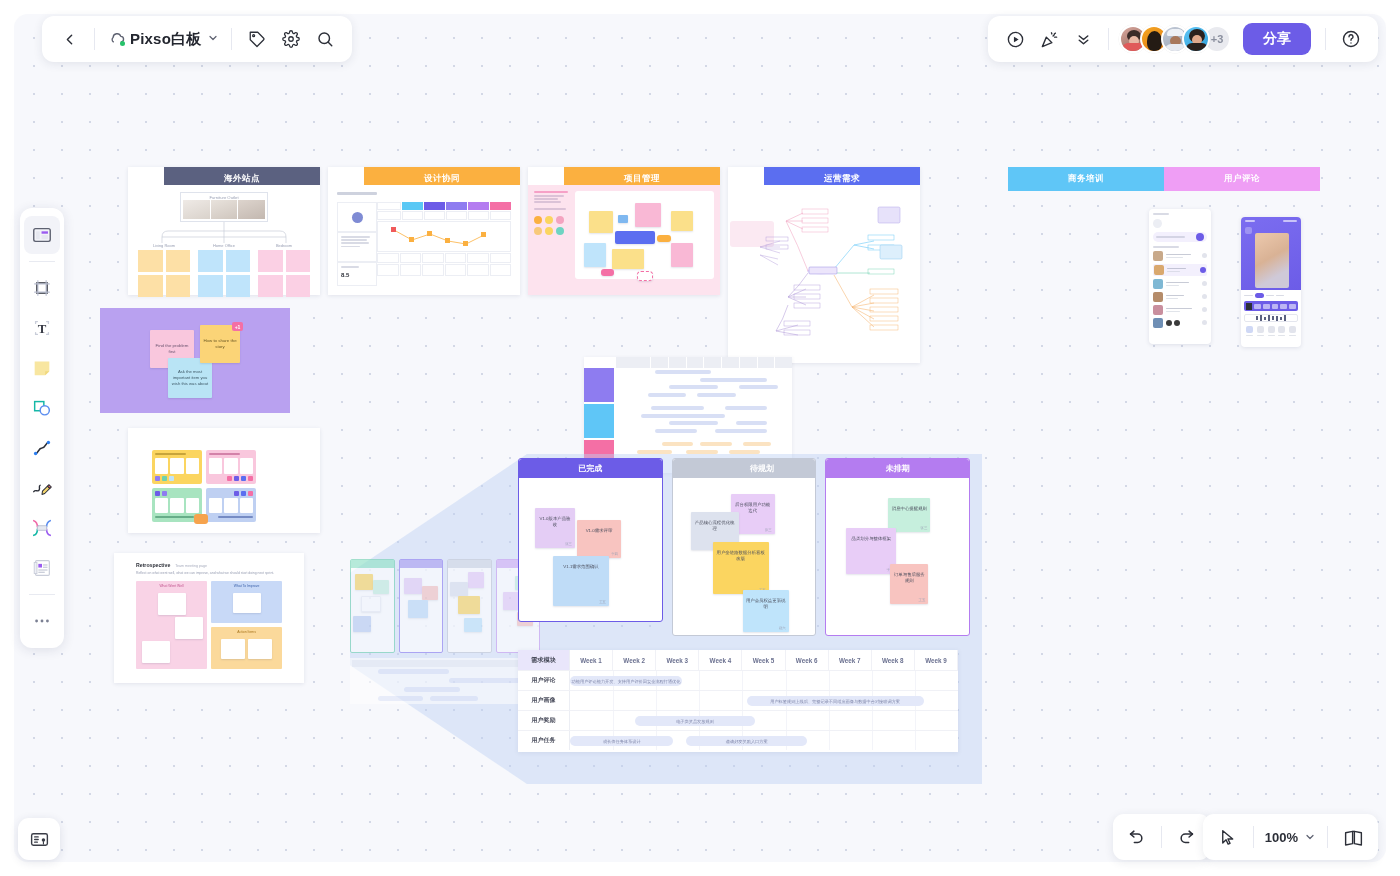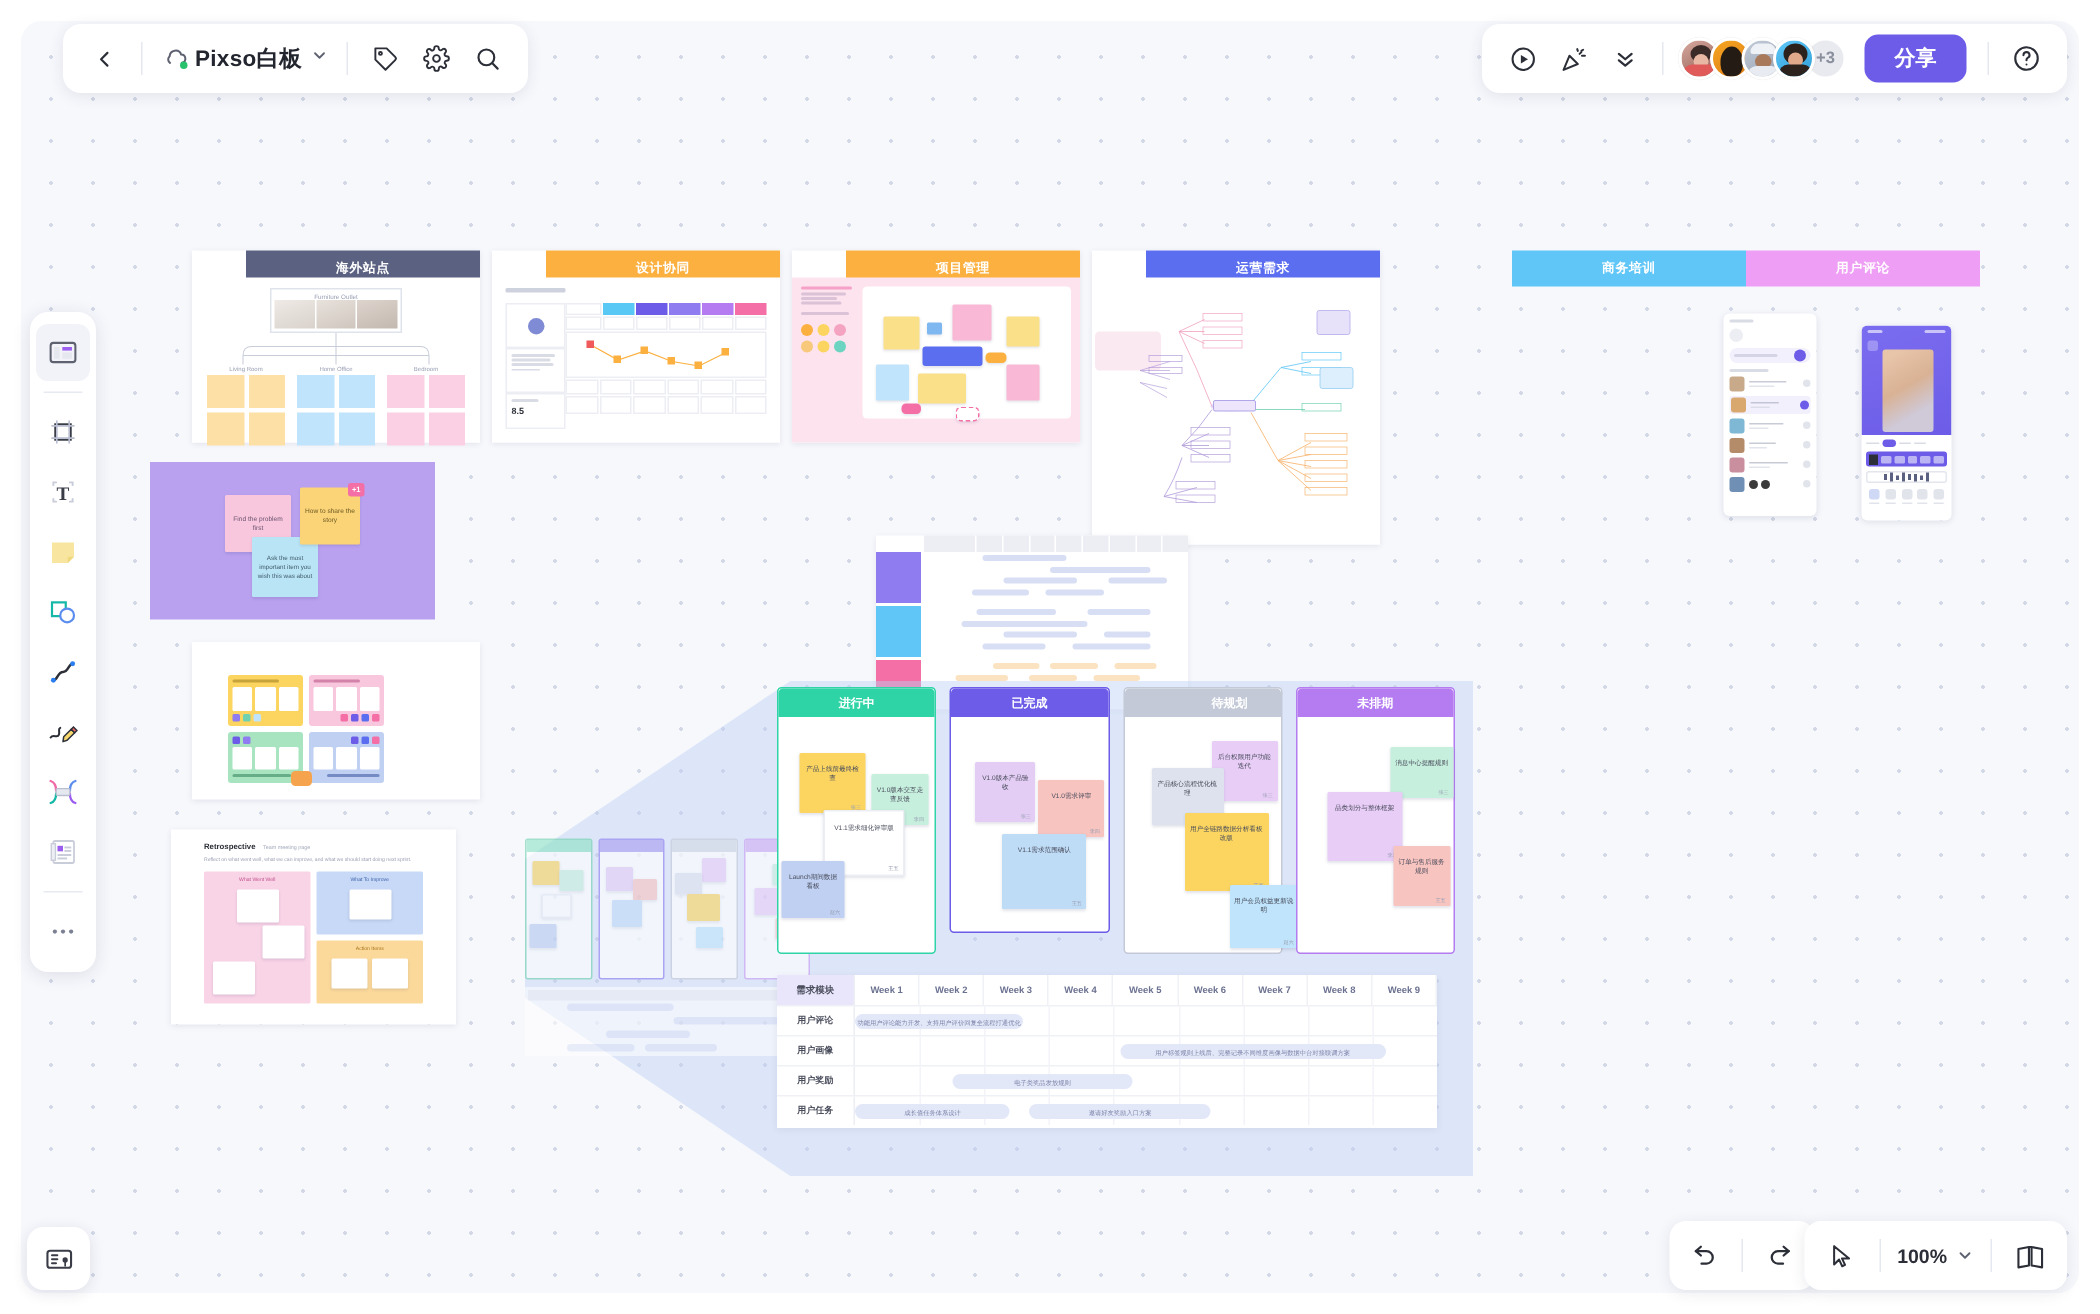--- a/index.html
+++ b/index.html
@@ -716,41 +716,20 @@
       <div style="height:7px;position:relative;margin-top:2px;">
           <div style="position:absolute;left:28%;width:30%;height:5px;border-radius:2.5px;background:#dde4f7;"></div>
         </div>
       <div style="height:7px;position:relative;margin-top:2px;">
           <div style="position:absolute;left:14%;width:24%;height:5px;border-radius:2.5px;background:#dde4f7;"></div>
           <div style="position:absolute;left:42%;width:26%;height:5px;border-radius:2.5px;background:#dde4f7;"></div>
         </div>
     </div>
 
     <div id="kanban-wrap" style="position:absolute;left:504px;top:444px;width:452px;height:178px;display:flex;gap:9px;z-index:20;">
-        <div class="kcol" style="position: relative; flex: 1 1 0%; height: 178px; background: rgb(255, 255, 255); border: 1.1px solid rgb(46, 212, 165); border-radius: 3px;">
-          <div class="kcol-hd" style="background: rgb(46, 212, 165);">进行中</div>
-          <div class="kcol-body">
-            <div class="sn" style="left: 14px; top: 24px; width: 44px; height: 40px; background: rgb(251, 213, 96); padding: 3px;">
-              <div style="font-size: 4.4px; line-height: 1.45; color: rgb(74, 77, 92); text-align: center; padding-top: 5px;">产品上线前最终检查</div>
-              <div style="position: absolute; right: 3px; bottom: 2px; font-size: 3.4px; color: rgb(154, 160, 180);">张三</div>
-            </div>
-            <div class="sn" style="left: 62px; top: 38px; width: 38px; height: 34px; background: rgb(198, 239, 221); padding: 3px;">
-              <div style="font-size: 4.4px; line-height: 1.45; color: rgb(74, 77, 92); text-align: center; padding-top: 5px;">V1.0版本交互走查反馈</div>
-              <div style="position: absolute; right: 3px; bottom: 2px; font-size: 3.4px; color: rgb(154, 160, 180);">李四</div>
-            </div>
-            <div class="sn" style="left: 30px; top: 62px; width: 54px; height: 44px; background: rgb(255, 255, 255); padding: 3px; border: 0.5px solid rgb(236, 238, 244);">
-              <div style="font-size: 4.4px; line-height: 1.45; color: rgb(74, 77, 92); text-align: center; padding-top: 5px;">V1.1需求细化评审版</div>
-              <div style="position: absolute; right: 3px; bottom: 2px; font-size: 3.4px; color: rgb(154, 160, 180);">王五</div>
-            </div>
-            <div class="sn" style="left: 2px; top: 96px; width: 42px; height: 38px; background: rgb(191, 208, 242); padding: 3px;">
-              <div style="font-size: 4.4px; line-height: 1.45; color: rgb(74, 77, 92); text-align: center; padding-top: 5px;">Launch期间数据看板</div>
-              <div style="position: absolute; right: 3px; bottom: 2px; font-size: 3.4px; color: rgb(154, 160, 180);">赵六</div>
-            </div>
-          </div>
-        </div>
         <div class="kcol" style="position: relative; flex: 1 1 0%; height: 164px; background: rgb(255, 255, 255); border: 1.1px solid rgb(108, 92, 231); border-radius: 3px;">
           <div class="kcol-hd" style="background: rgb(108, 92, 231);">已完成</div>
           <div class="kcol-body">
             <div class="sn" style="left: 16px; top: 30px; width: 40px; height: 40px; background: rgb(228, 205, 245); padding: 3px;">
               <div style="font-size: 4.4px; line-height: 1.45; color: rgb(74, 77, 92); text-align: center; padding-top: 5px;">V1.0版本产品验收</div>
               <div style="position: absolute; right: 3px; bottom: 2px; font-size: 3.4px; color: rgb(154, 160, 180);">张三</div>
             </div>
             <div class="sn" style="left: 58px; top: 42px; width: 44px; height: 38px; background: rgb(248, 196, 192); padding: 3px;">
               <div style="font-size: 4.4px; line-height: 1.45; color: rgb(74, 77, 92); text-align: center; padding-top: 5px;">V1.0需求评审</div>
               <div style="position: absolute; right: 3px; bottom: 2px; font-size: 3.4px; color: rgb(154, 160, 180);">李四</div>

